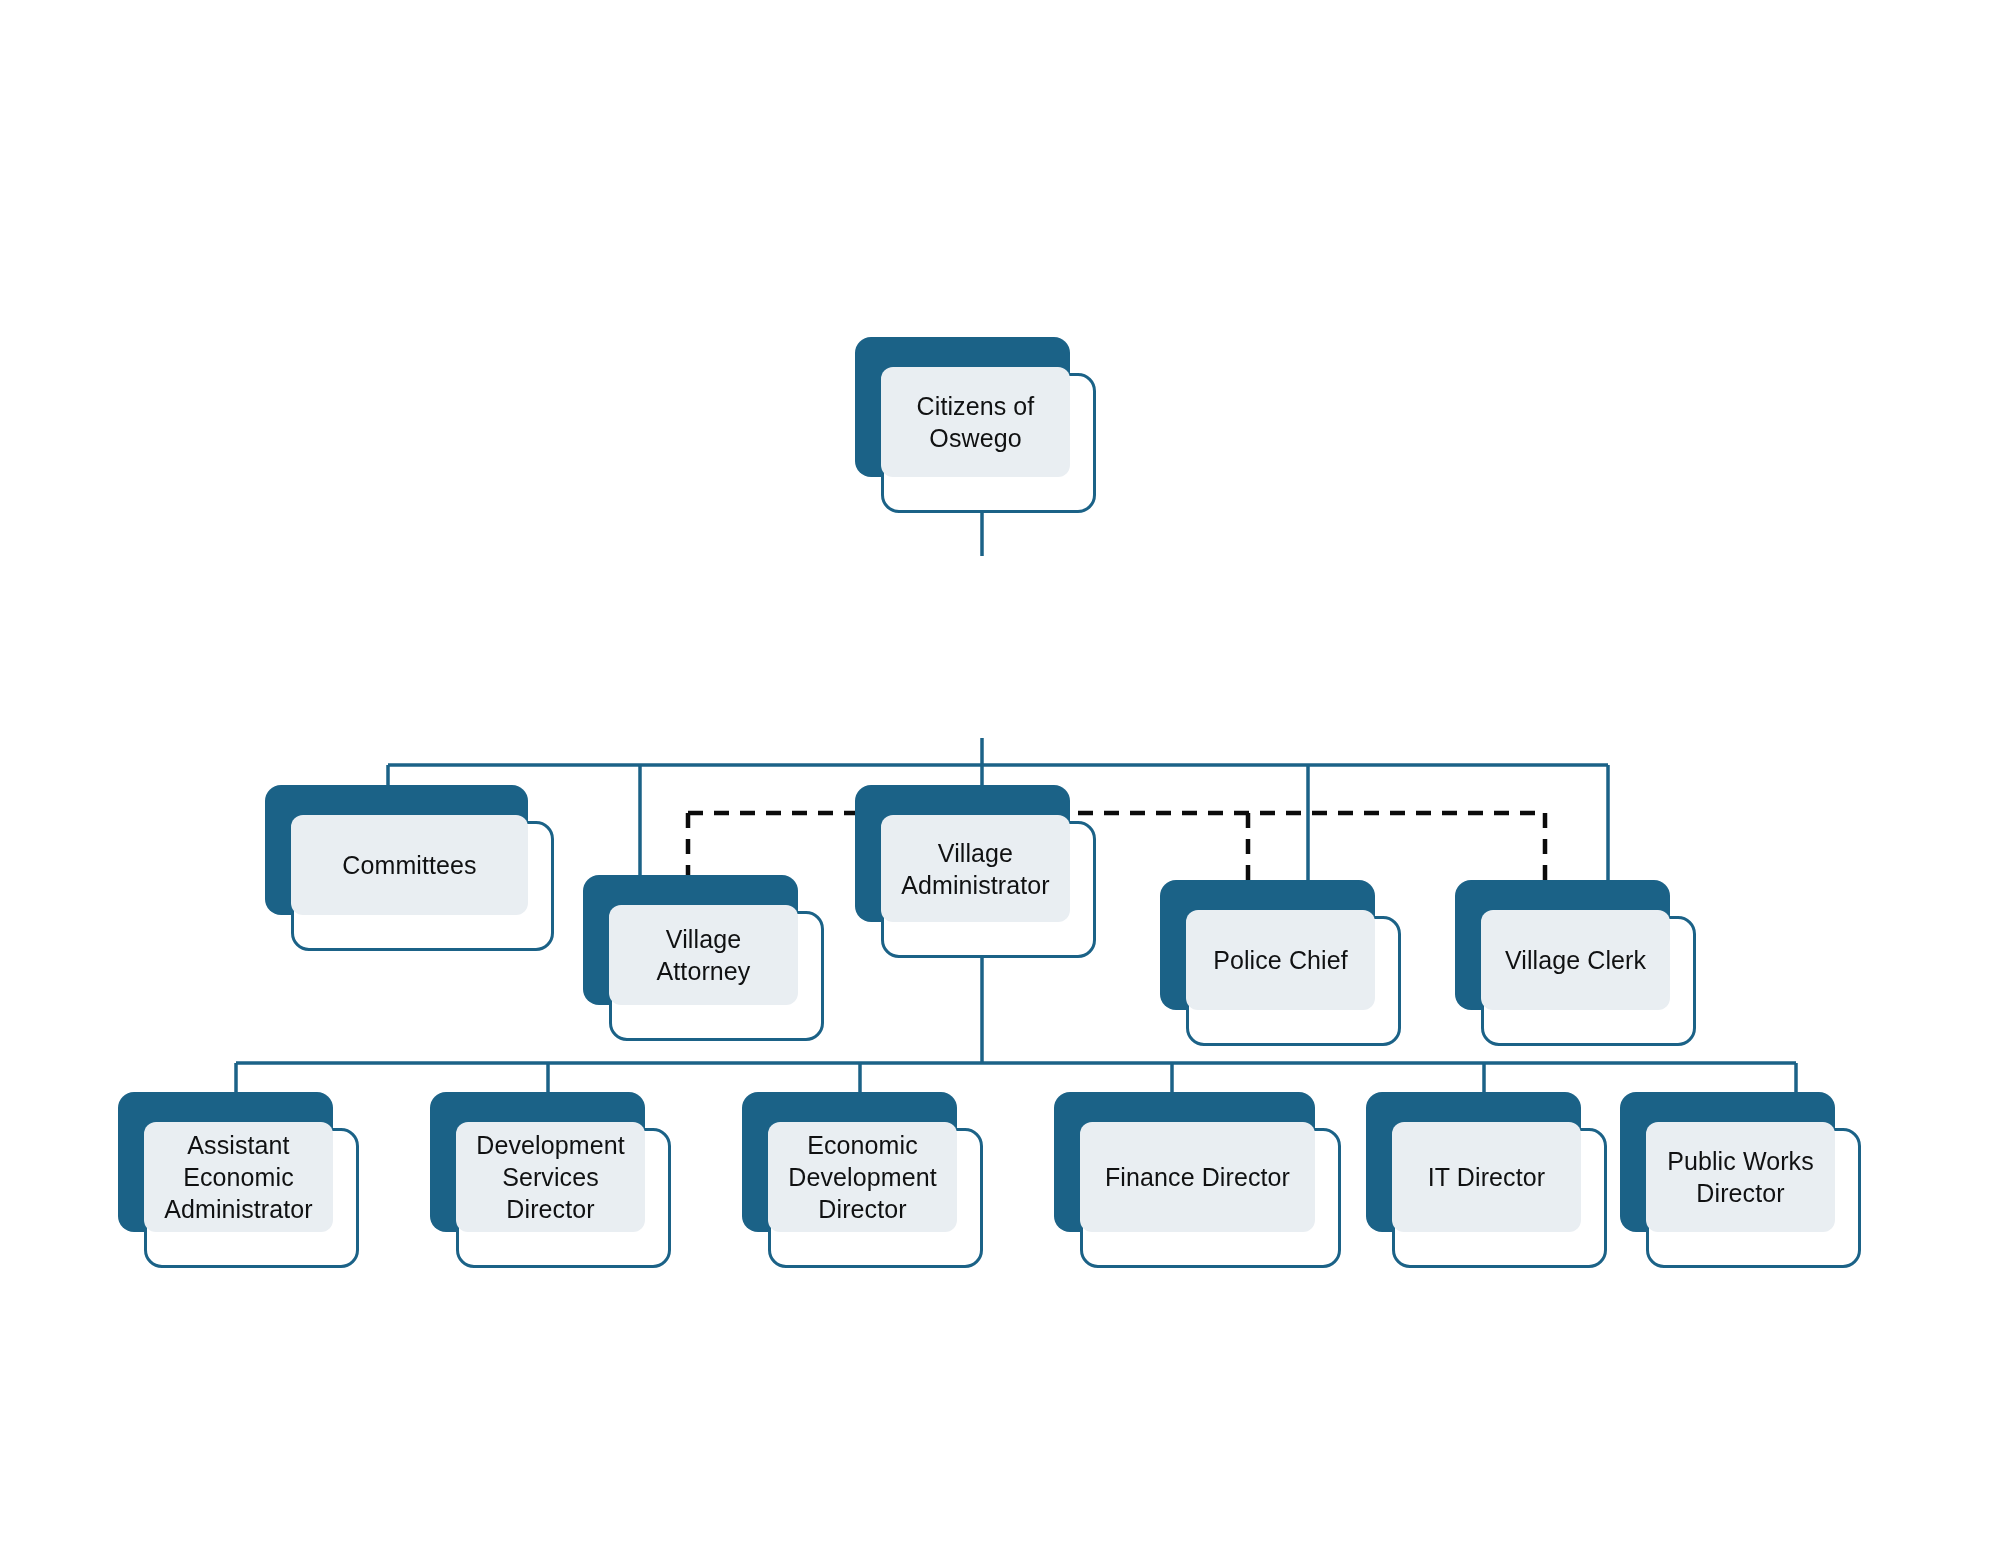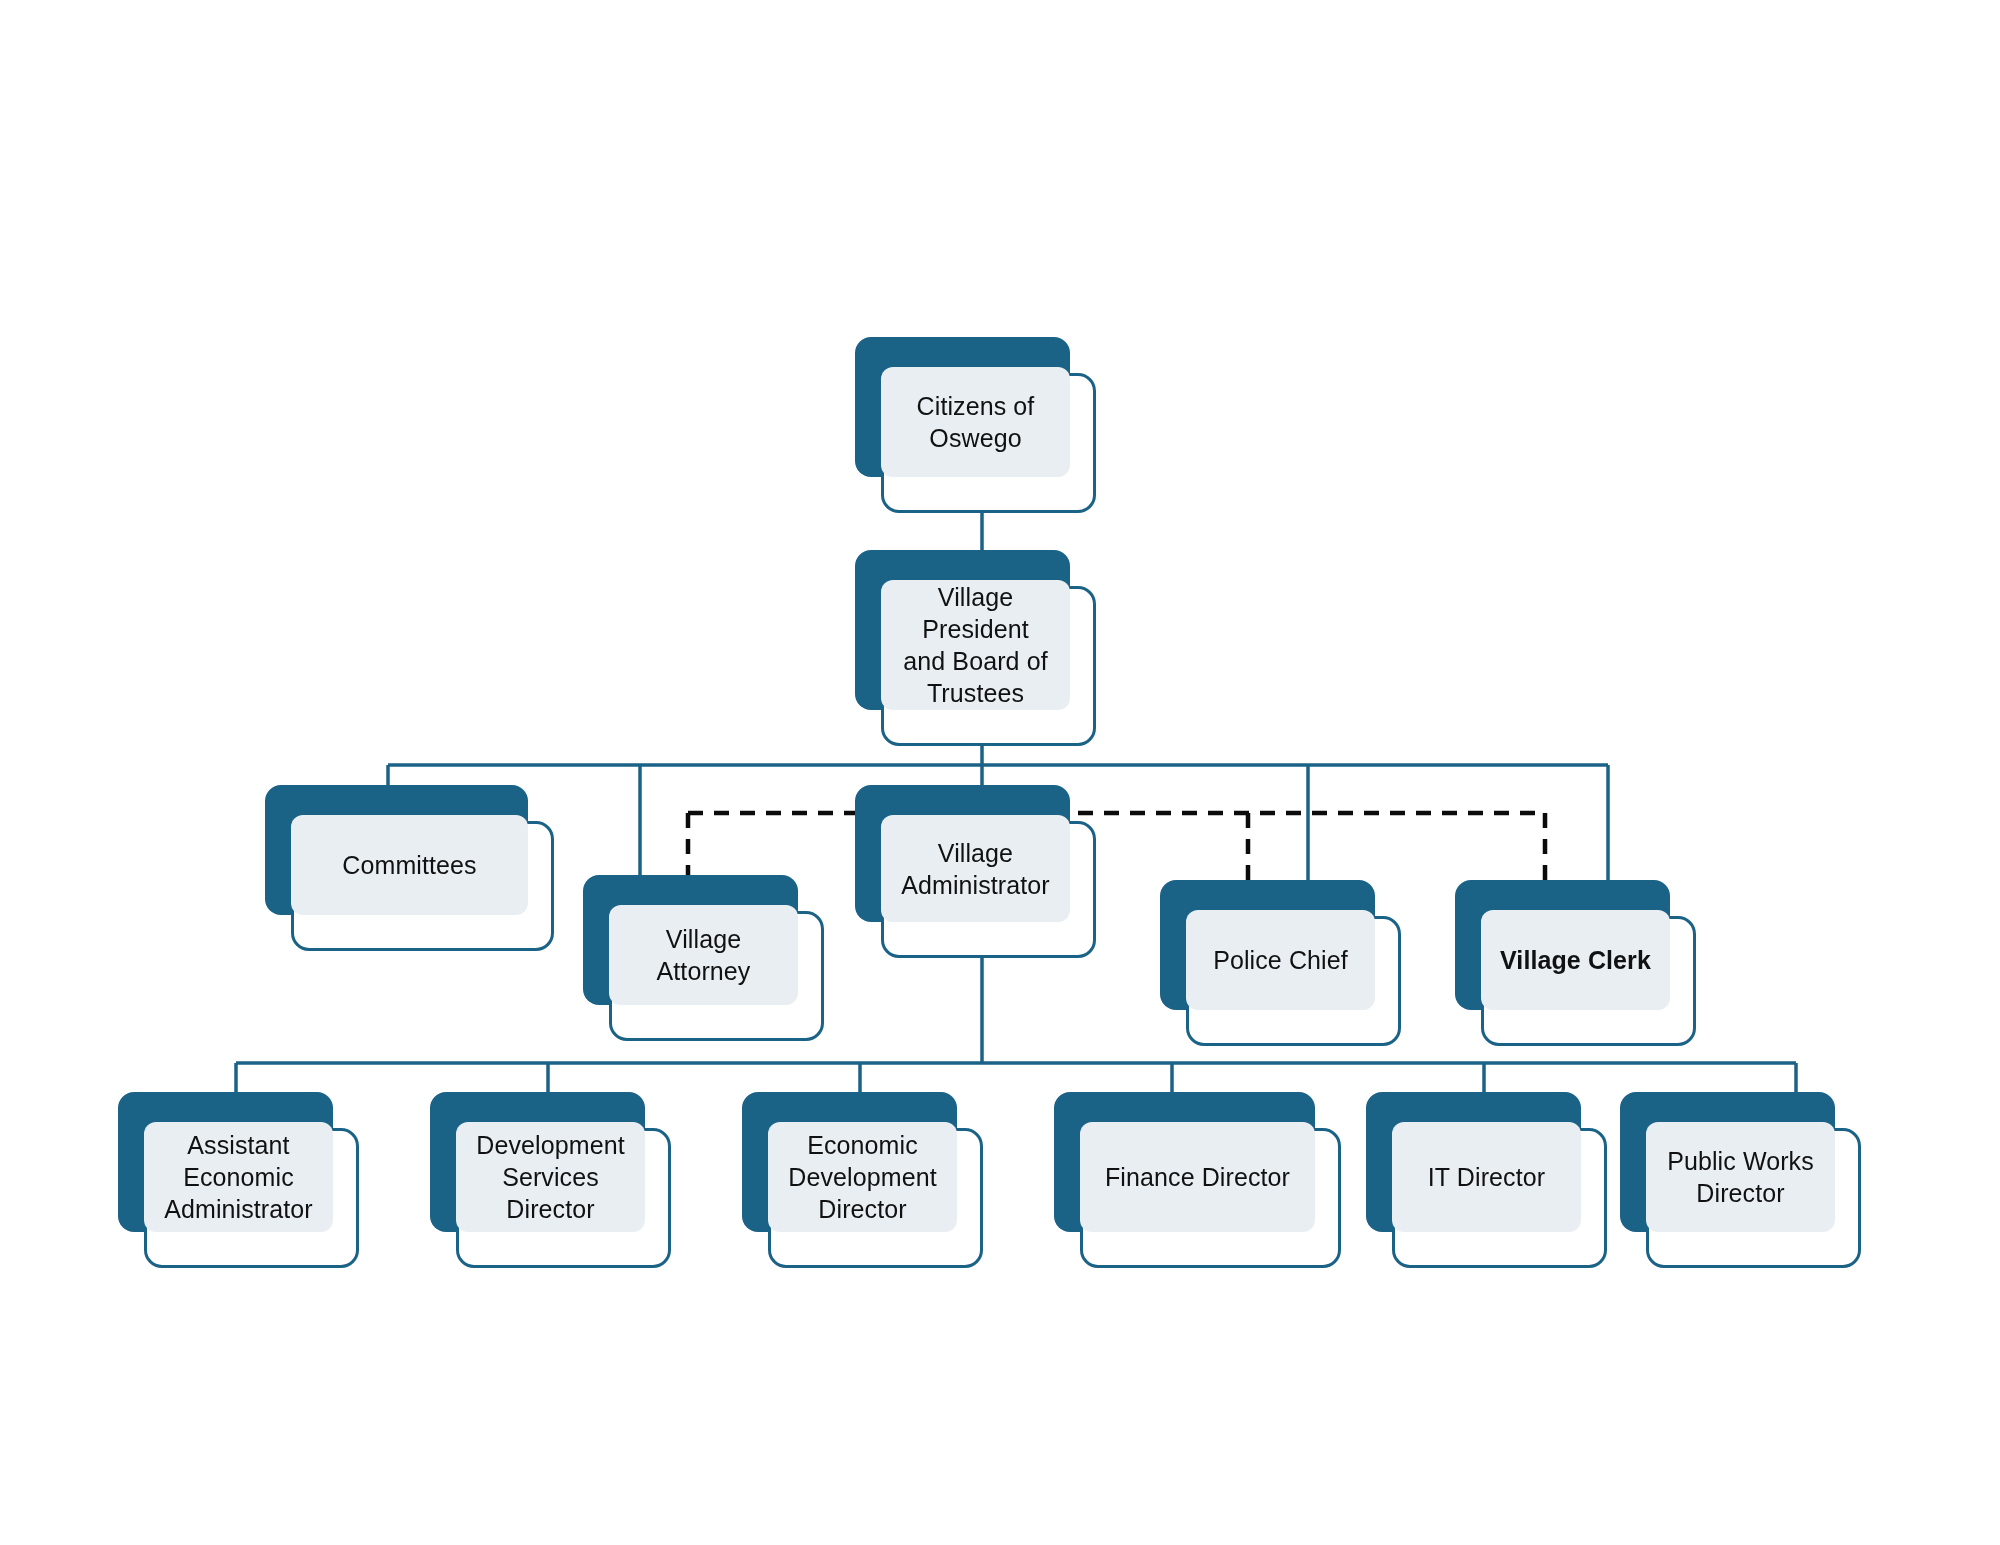--- a/index.html
+++ b/index.html
@@ -71,29 +71,20 @@
 
   <div class="node" style="left:855px;top:337px;width:215px;height:140px;">
     <div class="shadow"></div>
     <div class="outline"></div>
     <div class="face">
       <span class="label">Citizens of
 Oswego</span>
     </div>
   </div>
 
-  <div class="node" style="left:855px;top:550px;width:215px;height:160px;">
-    <div class="shadow"></div>
-    <div class="outline"></div>
-    <div class="face">
-      <span class="label">Village President
-and Board of
-Trustees</span>
-    </div>
-  </div>
 
   <div class="node" style="left:265px;top:785px;width:215px;height:130px;padding-left:48px;">
     <div class="shadow"></div>
     <div class="outline"></div>
     <div class="face">
       <span class="label">Committees</span>
     </div>
   </div>
 
   <div class="node" style="left:583px;top:875px;width:215px;height:130px;">
@@ -114,21 +105,21 @@
   </div>
 
   <div class="node" style="left:1160px;top:880px;width:215px;height:130px;">
     <div class="shadow"></div>
     <div class="outline"></div>
     <div class="face">
       <span class="label">Police Chief</span>
     </div>
   </div>
 
-  <div class="node" style="left:1455px;top:880px;width:215px;height:130px;font-weight:bold;">
+  <div class="node" style="left:1455px;top:880px;width:215px;height:130px;">
     <div class="shadow"></div>
     <div class="outline"></div>
     <div class="face">
       <span class="label">Village Clerk</span>
     </div>
   </div>
 
   <div class="node" style="left:118px;top:1092px;width:215px;height:140px;">
     <div class="shadow"></div>
     <div class="outline"></div>

